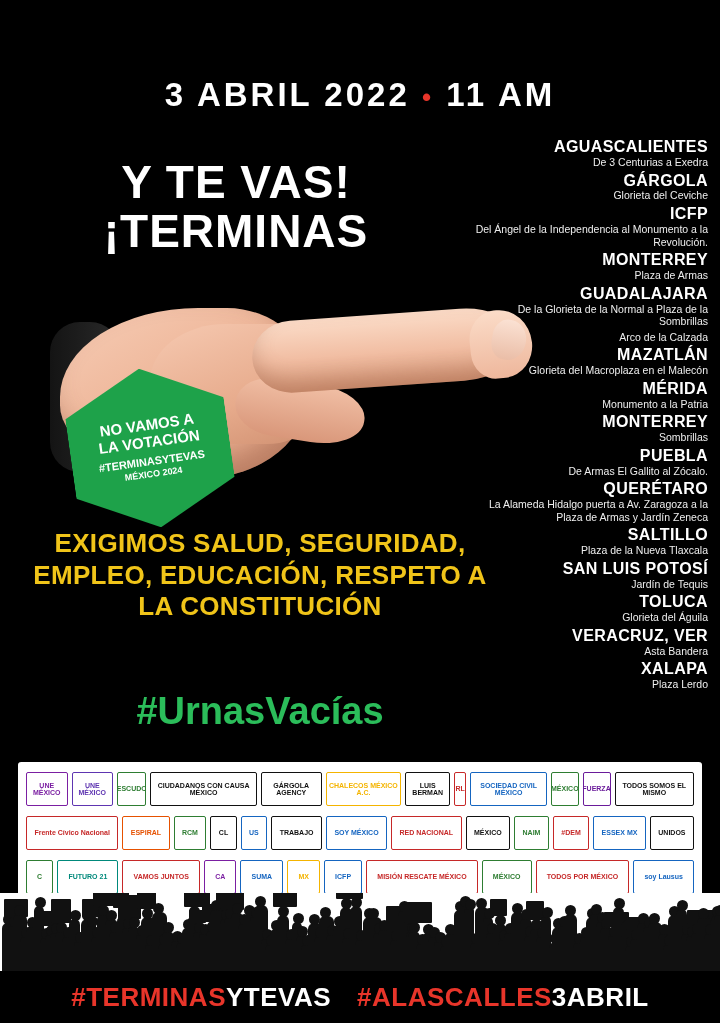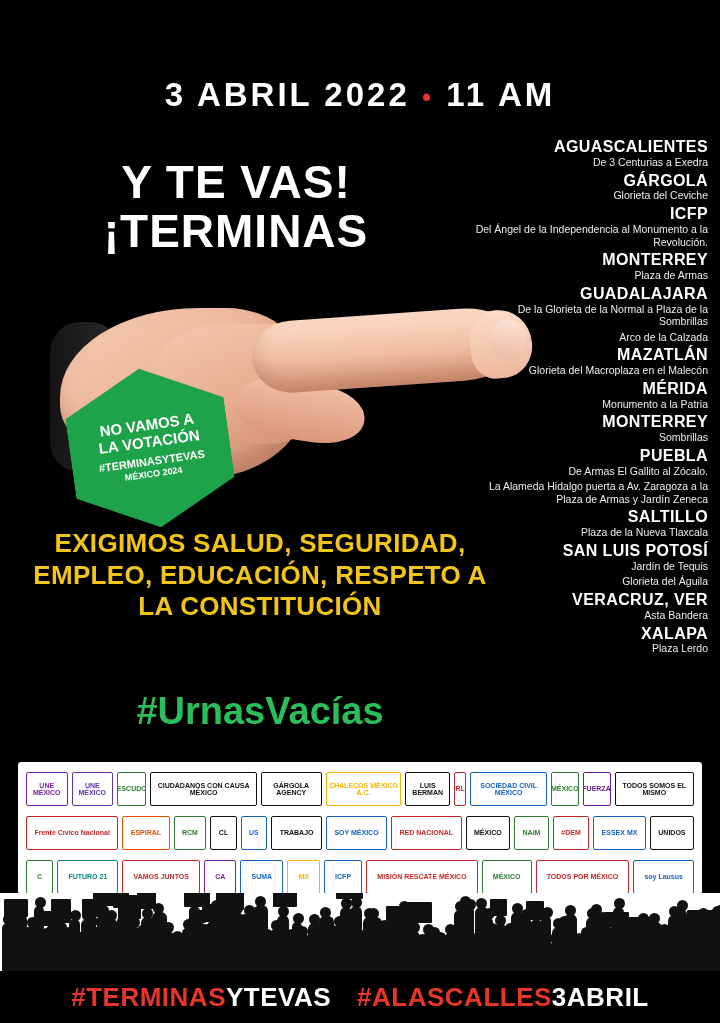--- a/index.html
+++ b/index.html
@@ -312,25 +312,27 @@
       <div class="city-place">De la Glorieta de la Normal a Plaza de la Sombrillas</div>
       <div class="city-place">Arco de la Calzada</div>
       <div class="city-name">MAZATLÁN</div>
       <div class="city-place">Glorieta del Macroplaza en el Malecón</div>
       <div class="city-name">MÉRIDA</div>
       <div class="city-place">Monumento a la Patria</div>
       <div class="city-name">MONTERREY</div>
       <div class="city-place">Sombrillas</div>
       <div class="city-name">PUEBLA</div>
       <div class="city-place">De Armas El Gallito al Zócalo.</div>
+      <div class="city-name">QUERÉTARO</div>
       <div class="city-place">La Alameda Hidalgo puerta a Av. Zaragoza a la Plaza de Armas y Jardín Zeneca</div>
       <div class="city-name">SALTILLO</div>
       <div class="city-place">Plaza de la Nueva Tlaxcala</div>
       <div class="city-name">SAN LUIS POTOSÍ</div>
       <div class="city-place">Jardín de Tequis</div>
+      <div class="city-name">TOLUCA</div>
       <div class="city-place">Glorieta del Águila</div>
       <div class="city-name">VERACRUZ, VER</div>
       <div class="city-place">Asta Bandera</div>
       <div class="city-name">XALAPA</div>
       <div class="city-place">Plaza Lerdo</div>
     </div>
 
   <div class="logos">
     <div class="logo-row">
         <div class="logo" style="color: rgb(123, 31, 162); border: 1px solid rgb(123, 31, 162);">UNE MÉXICO</div>

